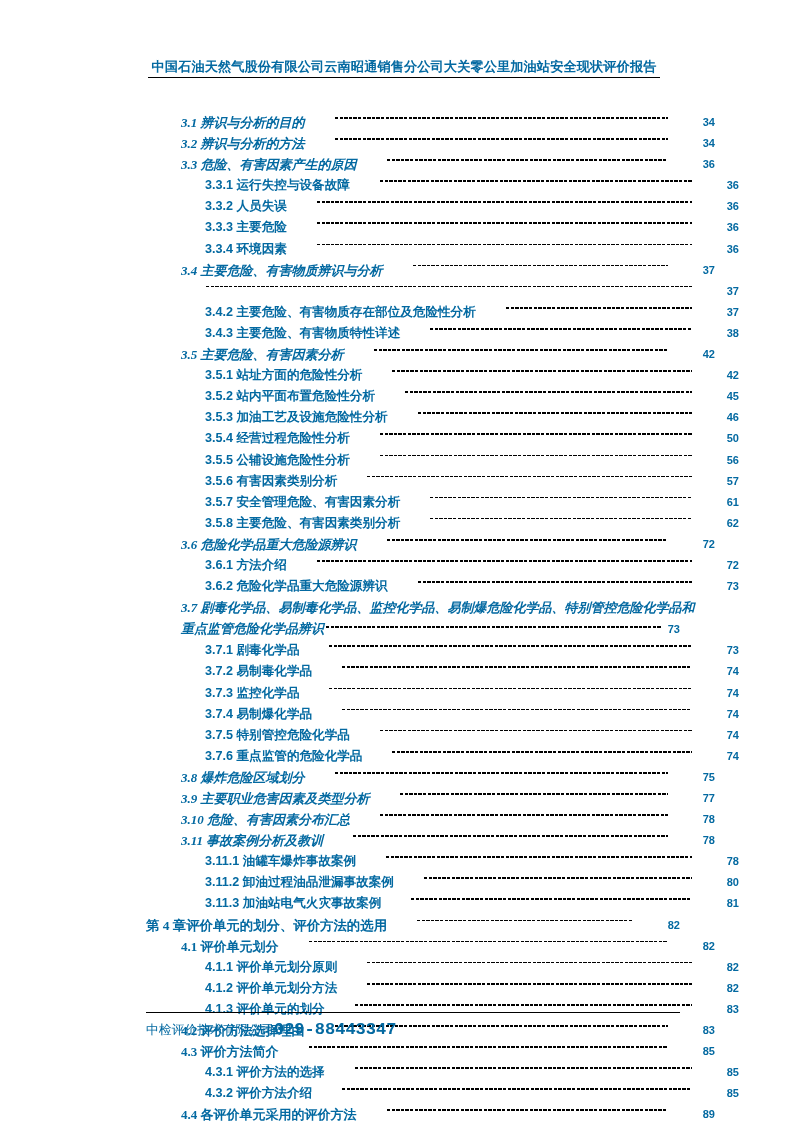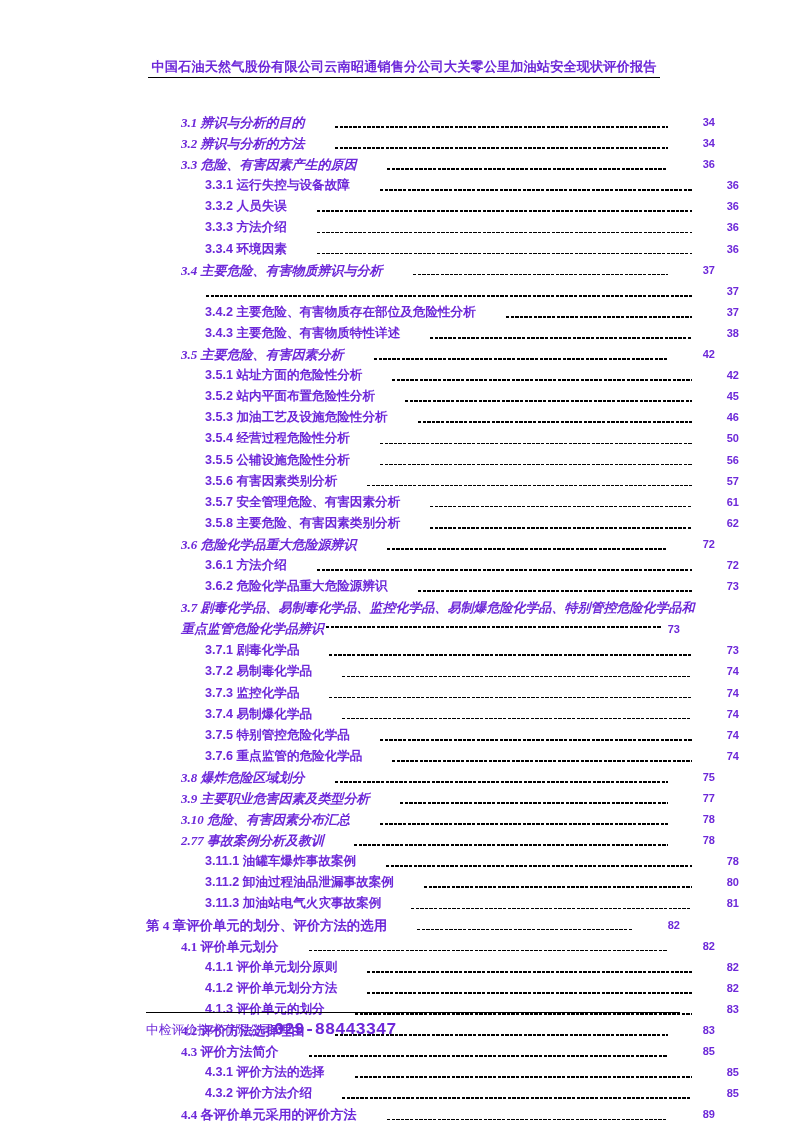--- a/index.html
+++ b/index.html
@@ -8,21 +8,21 @@
     background: #ffffff;
   }
   .page {
     position: relative;
     width: 793px;
     height: 1123px;
     background: #ffffff;
     margin: 0 auto;
     overflow: hidden;
     font-family: "Liberation Sans", "DejaVu Sans", sans-serif;
-    color: #6d28d9;
+    color: #0369a1;
   }
 
   
   .header {
     position: absolute;
     left: 148px;
     top: 58px;
     width: 512px;
     text-align: center;
   }
@@ -42,21 +42,21 @@
 
   
   .toc {
     position: absolute;
     left: 146px;
     top: 112px;
     width: 534px;
   }
   .toc-line {
     display: flex;
-    align-items: flex-end;
+    align-items: flex-start;
     width: 100%;
     font-size: 12.6px;
     line-height: 21.1px;
     white-space: nowrap;
     gap: 28px;
   }
   .toc-label {
     flex: 0 0 auto;
     padding-right: 1px;
   }
@@ -216,21 +216,21 @@
         <span class="toc-label">3.3.1 运行失控与设备故障</span>
         <span class="leader"></span>
         <span class="toc-page">36</span>
       </div>
       <div class="toc-line lvl-3">
         <span class="toc-label">3.3.2 人员失误</span>
         <span class="leader"></span>
         <span class="toc-page">36</span>
       </div>
       <div class="toc-line lvl-3">
-        <span class="toc-label">3.3.3 方法介绍</span>
+        <span class="toc-label">3.3.3 主要危险</span>
         <span class="leader"></span>
         <span class="toc-page">36</span>
       </div>
       <div class="toc-line lvl-3">
         <span class="toc-label">3.3.4 环境因素</span>
         <span class="leader"></span>
         <span class="toc-page">36</span>
       </div>
       <div class="toc-line lvl-2">
         <span class="toc-label">3.4 主要危险、有害物质辨识与分析</span>
@@ -358,21 +358,21 @@
         <span class="toc-label">3.9 主要职业危害因素及类型分析</span>
         <span class="leader"></span>
         <span class="toc-page">77</span>
       </div>
       <div class="toc-line lvl-2">
         <span class="toc-label">3.10 危险、有害因素分布汇总</span>
         <span class="leader"></span>
         <span class="toc-page">78</span>
       </div>
       <div class="toc-line lvl-2">
-        <span class="toc-label">2.77 事故案例分析及教训</span>
+        <span class="toc-label">3.11 事故案例分析及教训</span>
         <span class="leader"></span>
         <span class="toc-page">78</span>
       </div>
       <div class="toc-line lvl-3">
         <span class="toc-label">3.11.1 油罐车爆炸事故案例</span>
         <span class="leader"></span>
         <span class="toc-page">78</span>
       </div>
       <div class="toc-line lvl-3">
         <span class="toc-label">3.11.2 卸油过程油品泄漏事故案例</span>

